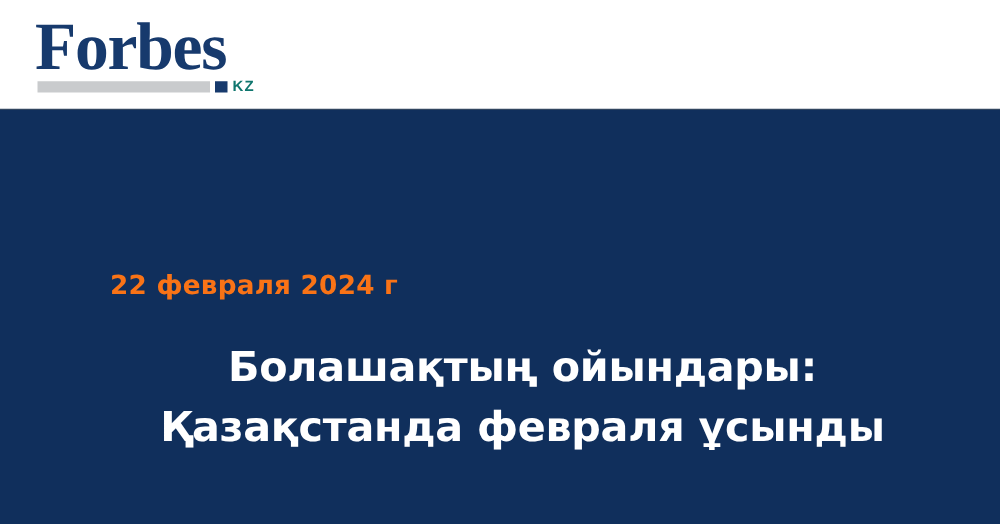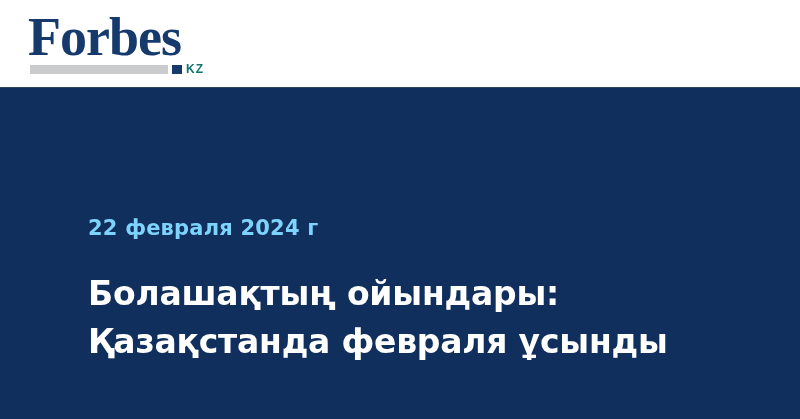--- a/index.html
+++ b/index.html
@@ -91,40 +91,41 @@
   }
   .date {
     position: absolute;
     left: 88px;
     top: 128px;
     font-family: "DejaVu Sans", "Liberation Sans", sans-serif;
     font-weight: bold;
     font-size: 21px;
     line-height: 24px;
     letter-spacing: 0.2px;
-    color: #7dd3fc;
+    color: #f97316;
     white-space: nowrap;
   }
   .headline {
     position: absolute;
     left: 88px;
     top: 182px;
     width: 660px;
     margin: 0;
     padding: 0;
     font-family: "DejaVu Sans", "Liberation Sans", sans-serif;
     font-weight: bold;
     font-size: 33px;
     line-height: 48px;
     letter-spacing: -0.2px;
     color: #ffffff;
   }
   .headline-line {
     display: block;
     white-space: nowrap;
+    text-align: center;
   }
 </style>
 </head>
 <body>
 
 <div class="card">
 
   <div class="header">
     <a class="logo">
       <span class="logo-word">Forbes</span>

